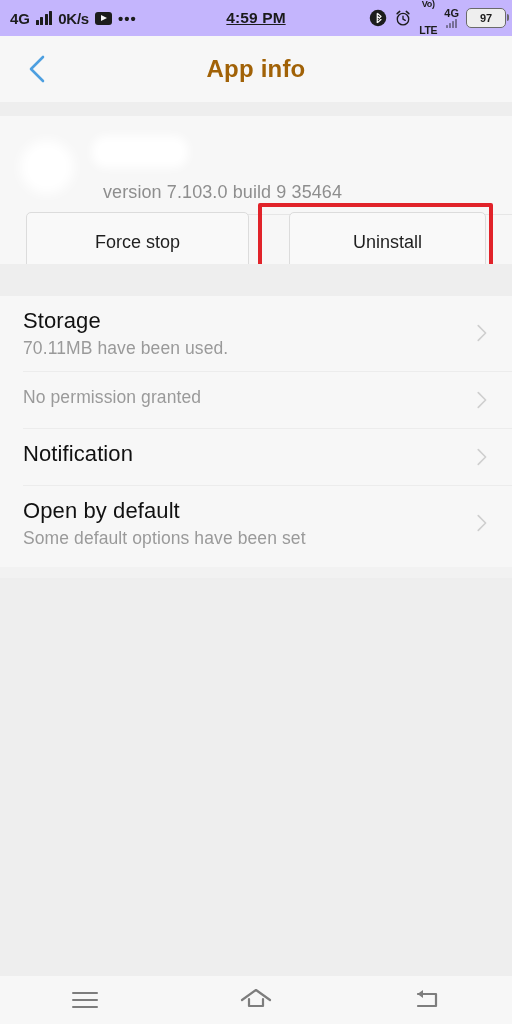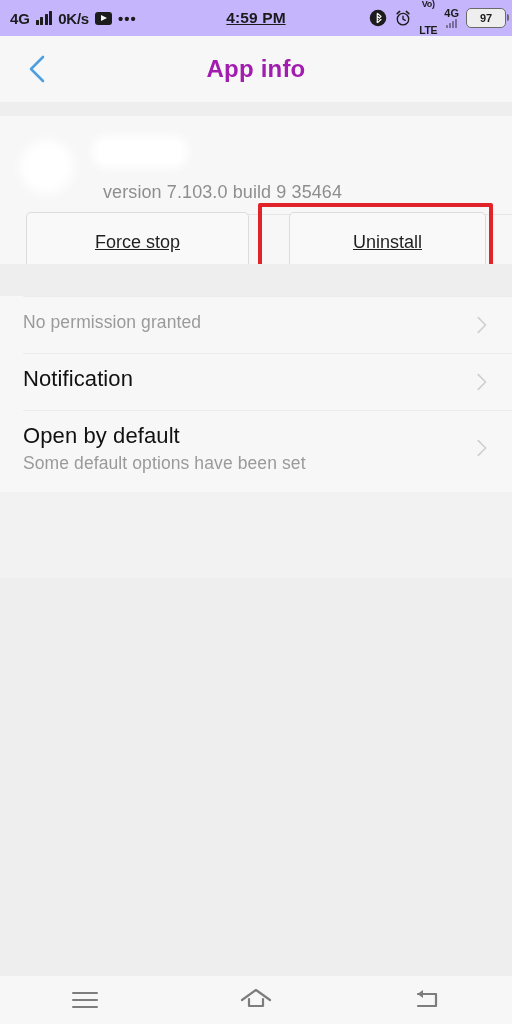--- a/index.html
+++ b/index.html
@@ -132,21 +132,21 @@
     left: 0; top: 36px;
     width: 512px; height: 66px;
     background: #f7f7f7;
     display: flex;
     align-items: center;
     justify-content: center;
   }
   .appbar-title {
     font-size: 24px;
     font-weight: bold;
-    color: #a21caf;
+    color: #a16207;
     letter-spacing: 0.2px;
   }
   .back-chevron {
     position: absolute;
     left: 20px; top: 50%;
     transform: translateY(-50%);
     width: 34px; height: 34px;
     display: flex; align-items: center; justify-content: center;
   }
 
@@ -208,21 +208,20 @@
     height: 60px;
     border: 1px solid #dcdcdc;
     border-radius: 5px;
     background: #f9f9f9;
     display: flex;
     align-items: center;
     justify-content: center;
     font-size: 18px;
     color: #1f1f1f;
     box-sizing: border-box;
-    text-decoration: underline;
   }
   .btn-highlight-wrap {
     flex: 1;
     position: relative;
     display: flex;
   }
   .btn-highlight-wrap .flat-btn { width: 100%; margin-left: 24px; }
   .red-box {
     position: absolute;
     left: -7px; top: -9px;
@@ -382,20 +381,27 @@
         <div class="flat-btn">Uninstall</div>
         <div class="red-box"></div>
       </div>
     </div>
   </div>
 
   <div class="gap-mid"></div>
 
   <div class="list-card">
 
+    <div class="list-row">
+      <div class="row-title">Storage</div>
+      <div class="row-sub">70.11MB have been used.</div>
+      <svg class="row-chevron" viewBox="0 0 24 24">
+        <path d="M9 4 L17 12 L9 20" stroke="#cfcfcf" stroke-width="1.8" fill="none" stroke-linecap="round" stroke-linejoin="round"></path>
+      </svg>
+    </div>
     <div class="row-sep"></div>
 
     <div class="list-row">
       <div class="row-sub">No permission granted</div>
       <svg class="row-chevron" viewBox="0 0 24 24">
         <path d="M9 4 L17 12 L9 20" stroke="#cfcfcf" stroke-width="1.8" fill="none" stroke-linecap="round" stroke-linejoin="round"></path>
       </svg>
     </div>
     <div class="row-sep"></div>
 

